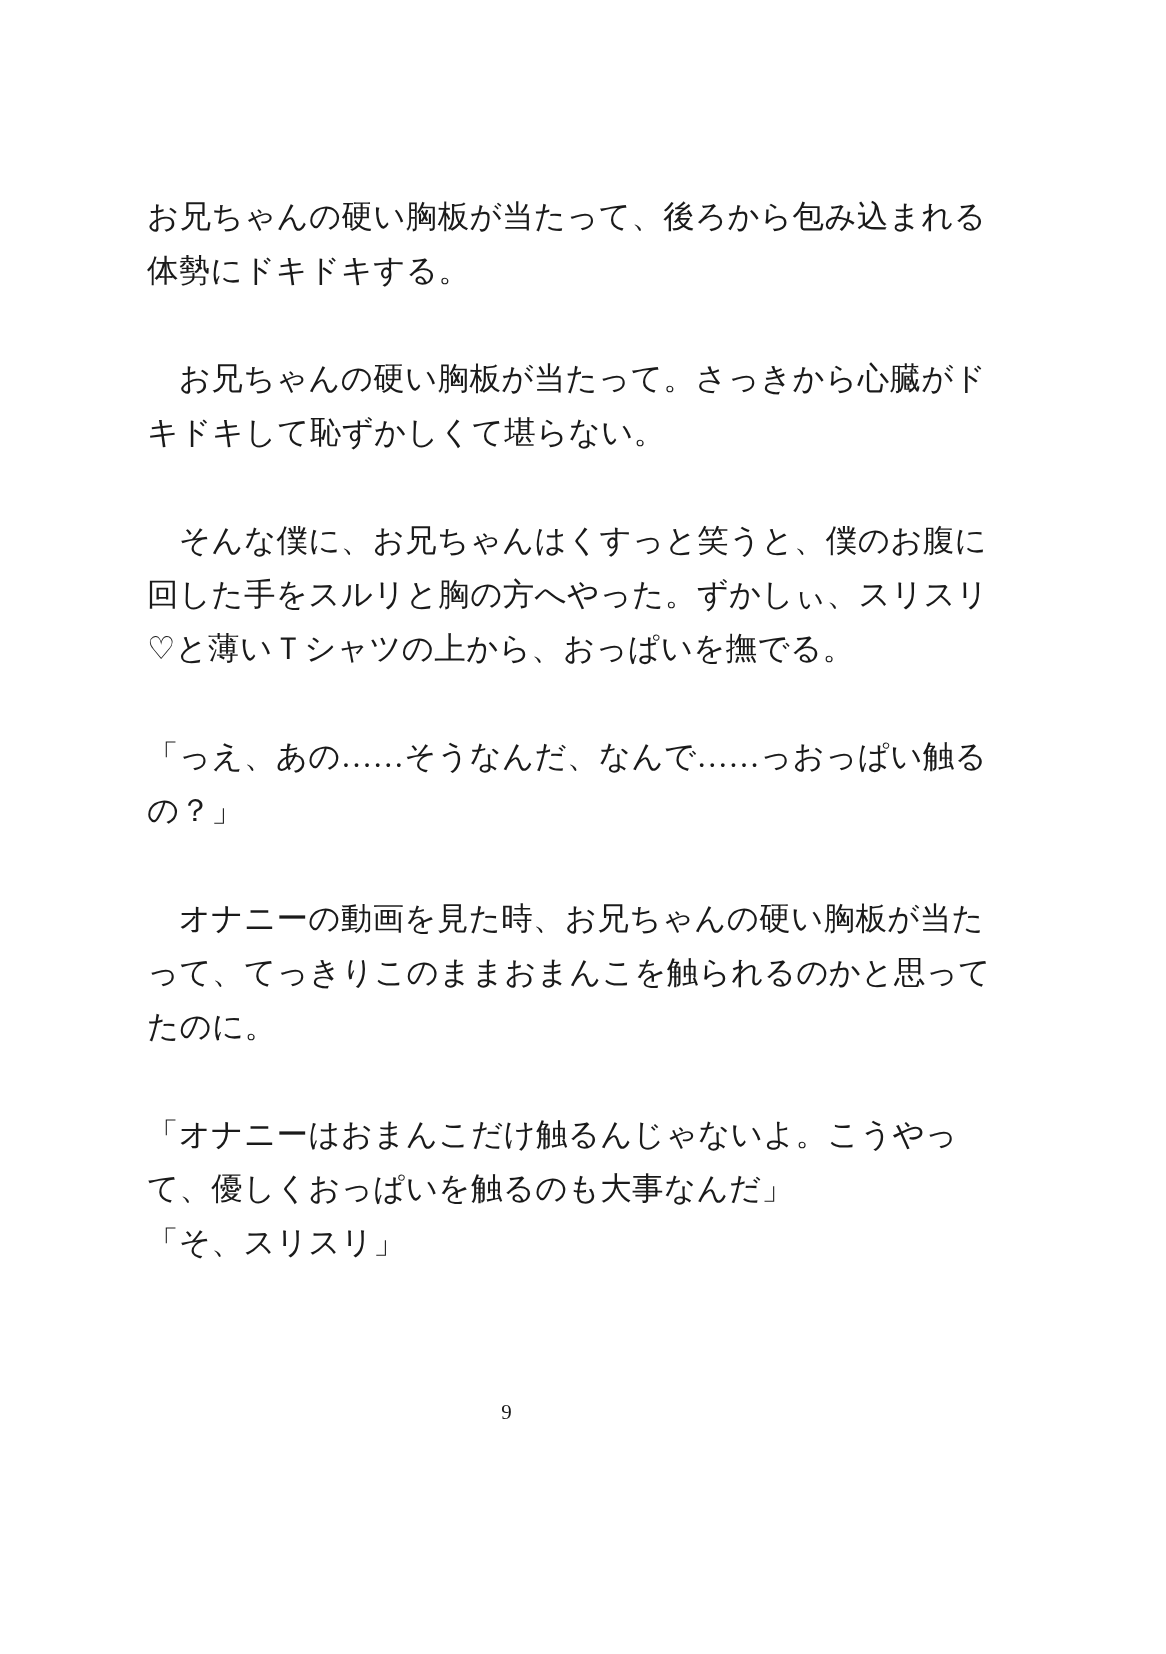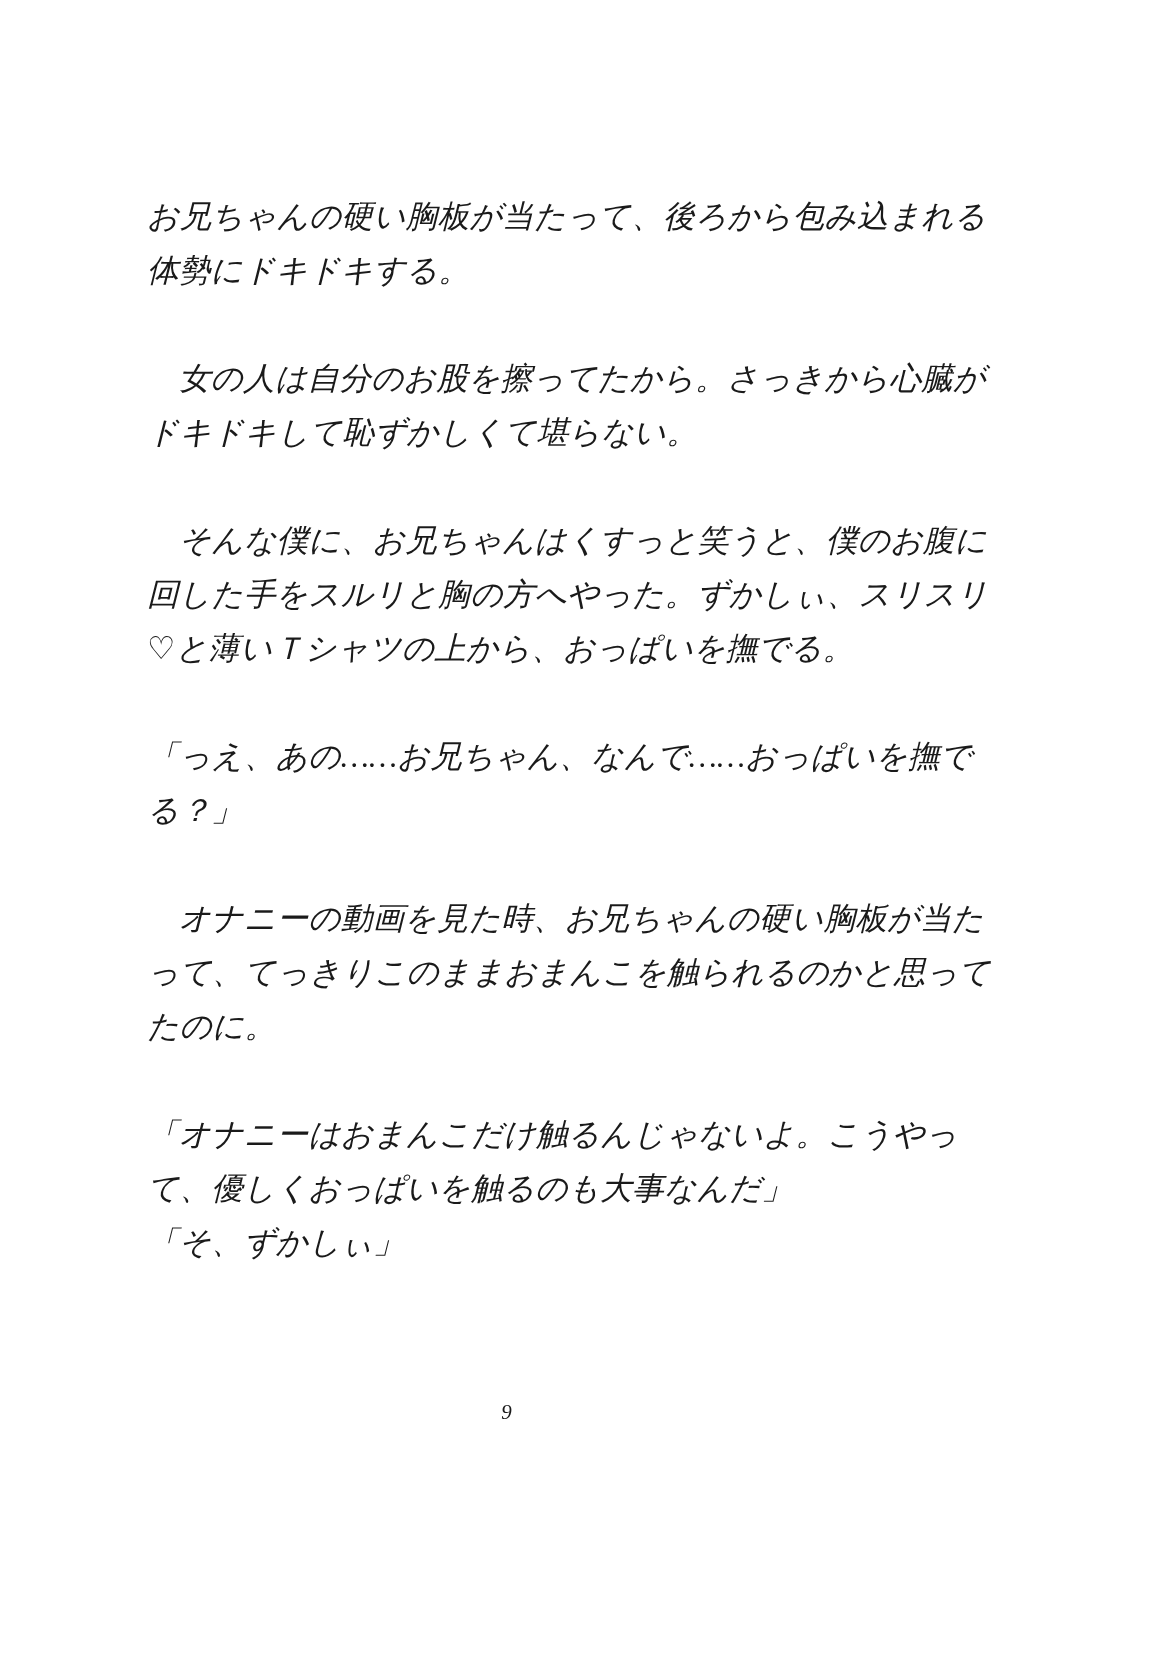--- a/index.html
+++ b/index.html
@@ -9,21 +9,20 @@
   }
   .page {
     position: relative;
     width: 1013px;
     height: 1654px;
     background: #ffffff;
     box-sizing: border-box;
     font-family: "Liberation Serif", "DejaVu Serif", serif;
     color: #1a1a1a;
     overflow: hidden;
-    font-style: italic;
   }
   .text-column {
     position: absolute;
     left: 147px;
     top: 190px;
     width: 845px;
   }
   .para {
     font-size: 31.5px;
     line-height: 54px;
@@ -48,27 +47,27 @@
   }
 </style>
 </head>
 <body>
 
 <div class="page">
 
   <div class="text-column">
     <p class="para">お兄ちゃんの硬い胸板が当たって、後ろから包み込まれる体勢にドキドキする。</p>
     <div class="gap"></div>
-    <p class="para">　女の人は自分のお股を擦ってたから。さっきから心臓がドキドキして恥ずかしくて堪らない。</p>
+    <p class="para">　お兄ちゃんの硬い胸板が当たって。さっきから心臓がドキドキして恥ずかしくて堪らない。</p>
     <div class="gap"></div>
     <p class="para">　そんな僕に、お兄ちゃんはくすっと笑うと、僕のお腹に回した手をスルリと胸の方へやった。ずかしぃ、スリスリ♡と薄いＴシャツの上から、おっぱいを撫でる。</p>
     <div class="gap"></div>
-    <p class="para">「っえ、あの……お兄ちゃん、なんで……おっぱいを撫でる？」</p>
+    <p class="para">「っえ、あの……そうなんだ、なんで……っおっぱい触るの？」</p>
     <div class="gap"></div>
     <p class="para">　オナニーの動画を見た時、お兄ちゃんの硬い胸板が当たって、てっきりこのままおまんこを触られるのかと思ってたのに。</p>
     <div class="gap"></div>
     <p class="para">「オナニーはおまんこだけ触るんじゃないよ。こうやって、優しくおっぱいを触るのも大事なんだ」</p>
-    <p class="para">「そ、ずかしぃ」</p>
+    <p class="para">「そ、スリスリ」</p>
   </div>
 
   <div class="page-number">9</div>
 
 </div>
 
 </body></html>

